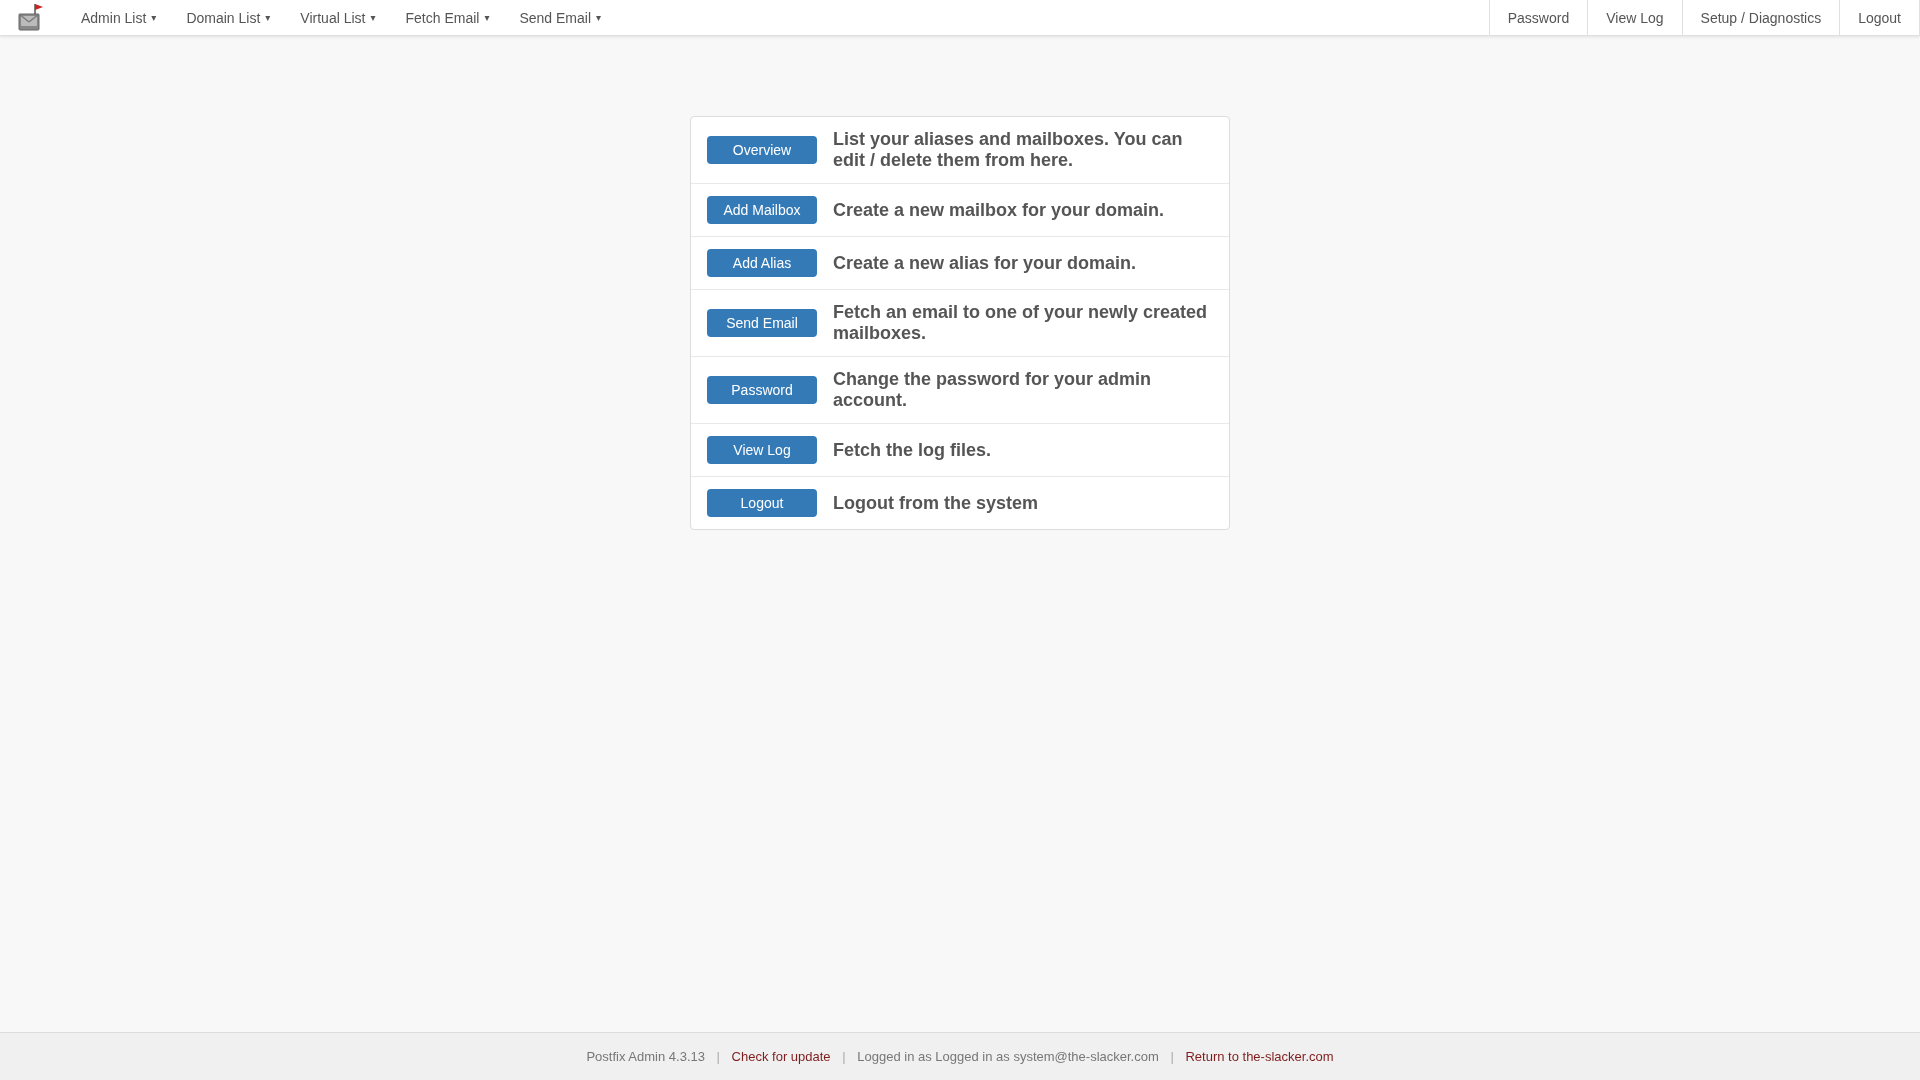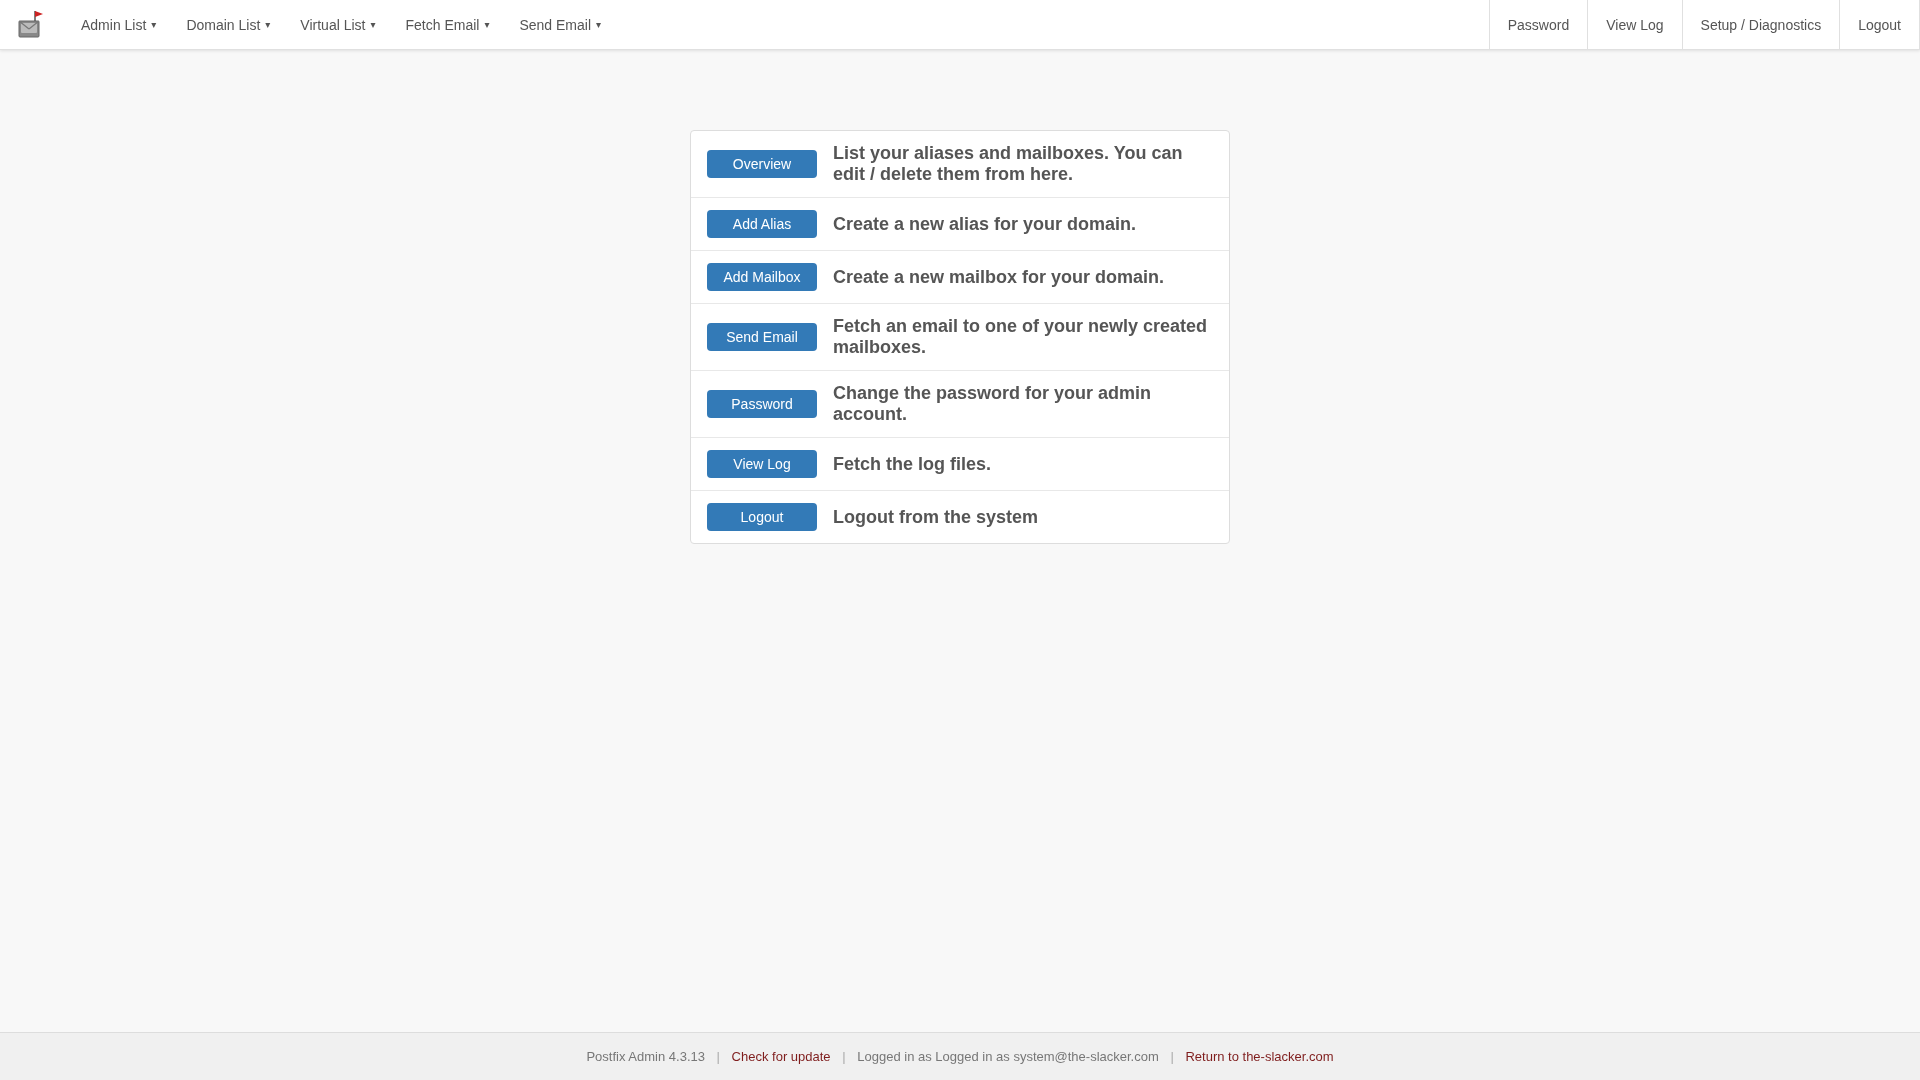--- a/index.html
+++ b/index.html
@@ -12,21 +12,21 @@
       display: flex;
       flex-direction: column;
     }
 
     
     .navbar {
       background: #fff;
       border-bottom: 1px solid #e0e0e0;
       display: flex;
       align-items: stretch;
-      height: 50px;
+      height: 36px;
       box-shadow: 0 1px 3px rgba(0,0,0,0.1);
     }
     .navbar-brand {
       display: flex;
       align-items: center;
       padding: 0 15px;
       text-decoration: none;
     }
     .navbar-nav {
       display: flex;
@@ -191,26 +191,26 @@
 </nav>
 
 <div class="main-content">
   <div class="overview-table">
 
   <div class="overview-row">
         <button class="overview-btn">Overview</button>
         <span class="overview-desc">List your aliases and mailboxes. You can edit / delete them from here.</span>
       </div>
       <div class="overview-row">
+        <button class="overview-btn">Add Mailbox</button>
+        <span class="overview-desc">Create a new mailbox for your domain.</span>
+      </div>
+      <div class="overview-row">
         <button class="overview-btn">Add Alias</button>
         <span class="overview-desc">Create a new alias for your domain.</span>
-      </div>
-      <div class="overview-row">
-        <button class="overview-btn">Add Mailbox</button>
-        <span class="overview-desc">Create a new mailbox for your domain.</span>
       </div>
       <div class="overview-row">
         <button class="overview-btn">Send Email</button>
         <span class="overview-desc">Fetch an email to one of your newly created mailboxes.</span>
       </div>
       <div class="overview-row">
         <button class="overview-btn">Password</button>
         <span class="overview-desc">Change the password for your admin account.</span>
       </div>
       <div class="overview-row">

